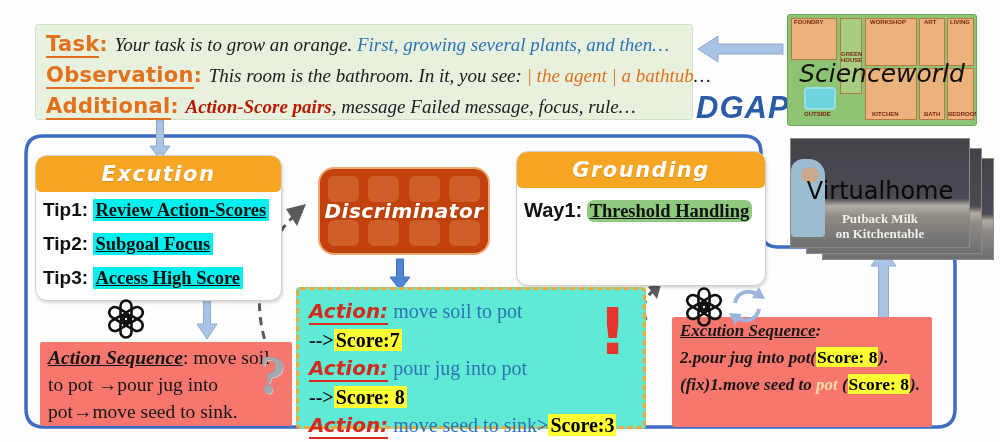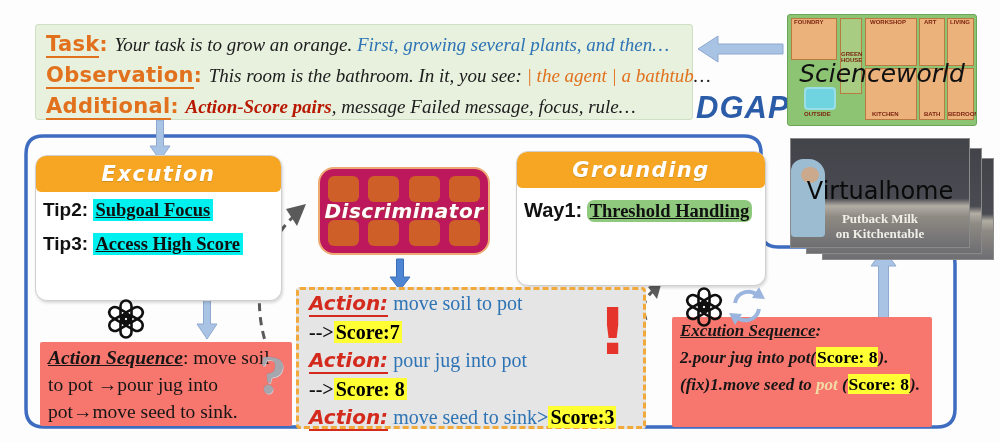--- a/index.html
+++ b/index.html
@@ -34,40 +34,40 @@
   .planning{left:35px;top:155px;width:247px;height:146px;}
   .grounding{left:516px;top:151px;width:250px;height:135px;}
   .tip-line{padding:3px 7px 0 7px;white-space:nowrap;line-height:30px;}
   .tip-label{font-weight:bold;font-size:19px;color:#111;}
   .way-label{font-weight:bold;font-size:20px;color:#111;}
   .hl-text{font-family:"Liberation Serif",serif;font-weight:600;font-size:18.5px;
       color:#101010;text-decoration:underline;padding:1px 3px;}
   .hl-cyan{background:#00F0F0;}
   .hl-green{background:#8FC97D;border-radius:7px;}
   
-  .disc{left:318px;top:167px;width:172px;height:88px;background:#be185d;
+  .disc{left:318px;top:167px;width:172px;height:88px;background:#c2410c;
       border:2px solid #EDAA72;border-radius:16px;z-index:2;box-sizing:border-box;}
   .disc-row{position:absolute;left:8px;right:8px;display:flex;justify-content:space-between;}
   .disc-sq{width:31px;height:26px;background:#CE5F28;border-radius:6px;}
   .disc-label{position:absolute;left:0;right:0;top:30px;text-align:center;color:#fff;
       font-weight:bold;font-style:italic;font-size:20px;letter-spacing:.5px;z-index:3;
       font-family:"DejaVu Sans",sans-serif;text-shadow:0 1px 2px rgba(160,80,20,.7);}
   
   .redbox{background:#F7766E;border-radius:2px;box-sizing:border-box;z-index:2;
       font-family:"Liberation Serif",serif;color:#161616;}
   .actionseq{left:40px;top:342px;width:252px;height:84px;padding:2px 8px;
       font-size:19.5px;line-height:27px;}
   .actionseq-title{font-weight:bold;font-style:italic;text-decoration:underline;}
   .qmark{left:258px;top:344px;font-size:54px;font-weight:bold;color:#A6A6AF;
       font-family:"Liberation Serif",serif;transform:rotate(6deg);z-index:3;
       text-shadow:0 0 1px #7d7d85,1px 1px 0 #d8d8de;}
   
-  .scorebox{left:296px;top:287px;width:350px;height:142px;background:#e5e5e5;
+  .scorebox{left:296px;top:287px;width:350px;height:142px;background:#5eead4;
       border:3px dashed #F2A93B;border-radius:4px;box-sizing:border-box;
-      padding:0 10px;z-index:2;line-height:27.5px;white-space:nowrap;}
+      padding:8px 10px;z-index:2;line-height:27.5px;white-space:nowrap;}
   .act-label{font-family:"DejaVu Sans",sans-serif;font-weight:bold;font-style:italic;
       font-size:20px;color:#D42A1E;border-bottom:2px solid #D42A1E;}
   .act-text{font-family:"Liberation Serif",serif;font-size:20px;color:#2E74B5;}
   .arrow-txt{font-family:"Liberation Serif",serif;font-weight:bold;font-size:20px;color:#111;}
   .hl-yellow{background:#FFFF33;font-family:"Liberation Serif",serif;font-weight:bold;
       font-size:20px;color:#000;padding:0 2px;}
   .excl{left:598px;top:295px;font-size:64px;font-weight:bold;color:#E5342B;z-index:3;
       font-family:"DejaVu Sans",sans-serif;}
   
   .execbox{left:672px;top:317px;width:260px;height:110px;padding:1px 8px;
@@ -175,20 +175,24 @@
   <div class="vh-title">Virtualhome</div>
   <div class="vh-cap">
     <div>Putback Milk</div>
     <div>on Kitchentable</div>
   </div>
 </div>
 
 <div class="abs card planning">
   <div class="card-header">Excution</div>
   <div class="tip-line">
+    <span class="tip-label">Tip1:</span>
+    <span class="hl-text hl-cyan">Review Action-Scores</span>
+  </div>
+  <div class="tip-line">
     <span class="tip-label">Tip2:</span>
     <span class="hl-text hl-cyan">Subgoal Focus</span>
   </div>
   <div class="tip-line">
     <span class="tip-label">Tip3:</span>
     <span class="hl-text hl-cyan">Access High Score</span>
   </div>
 </div>
 
 <div class="abs disc">

